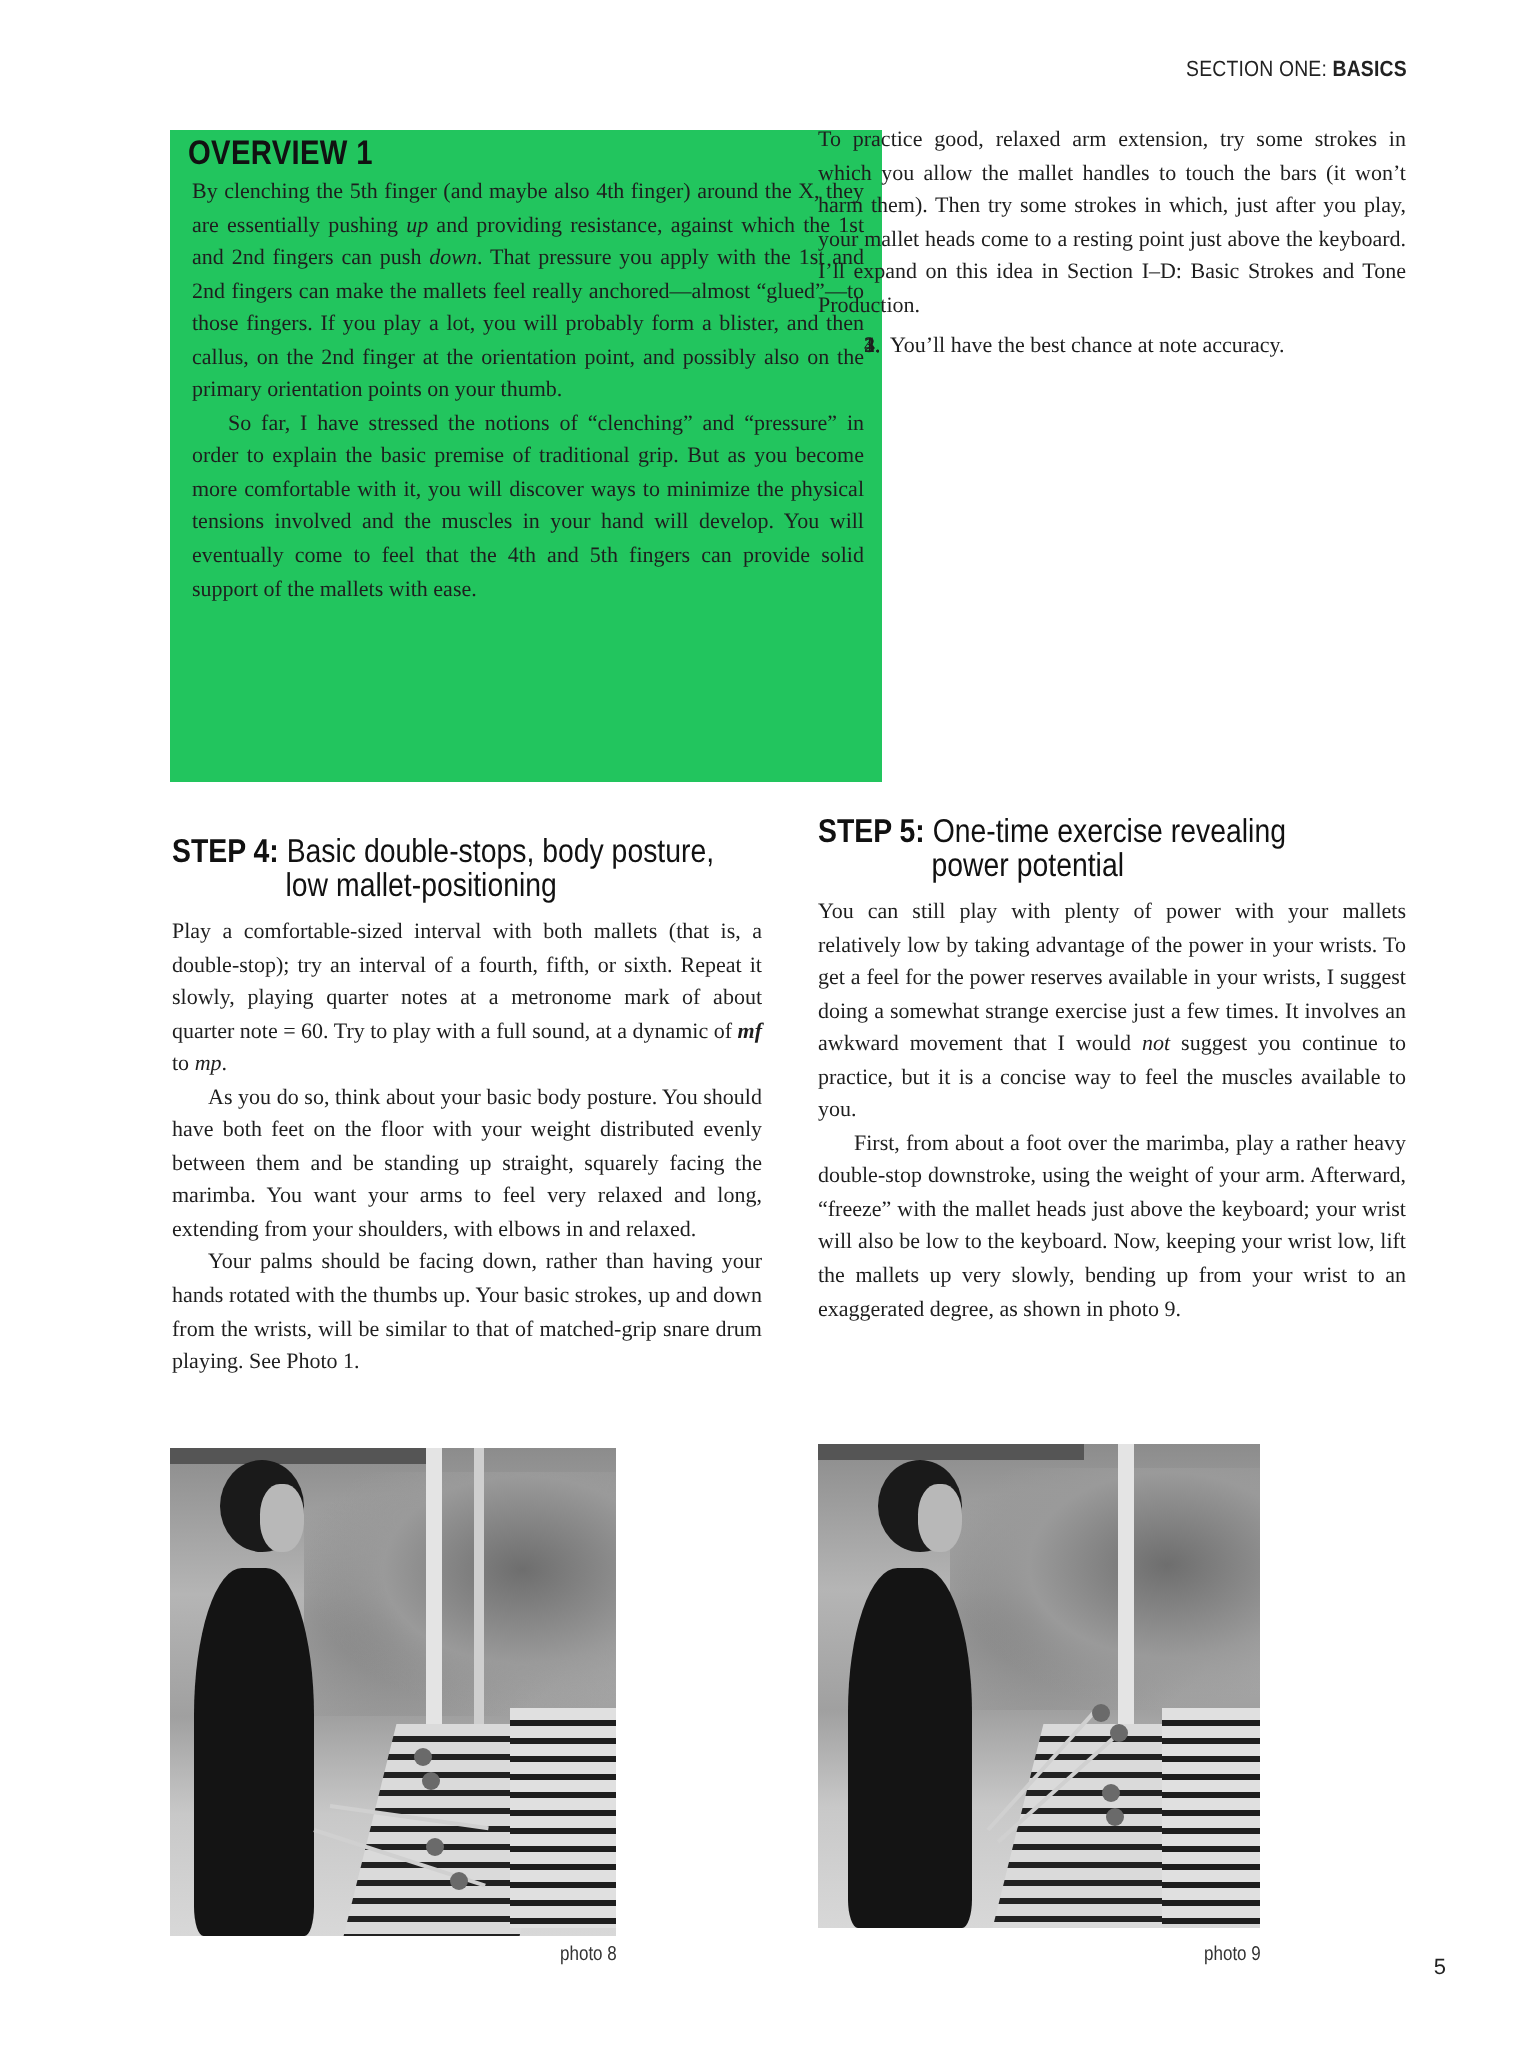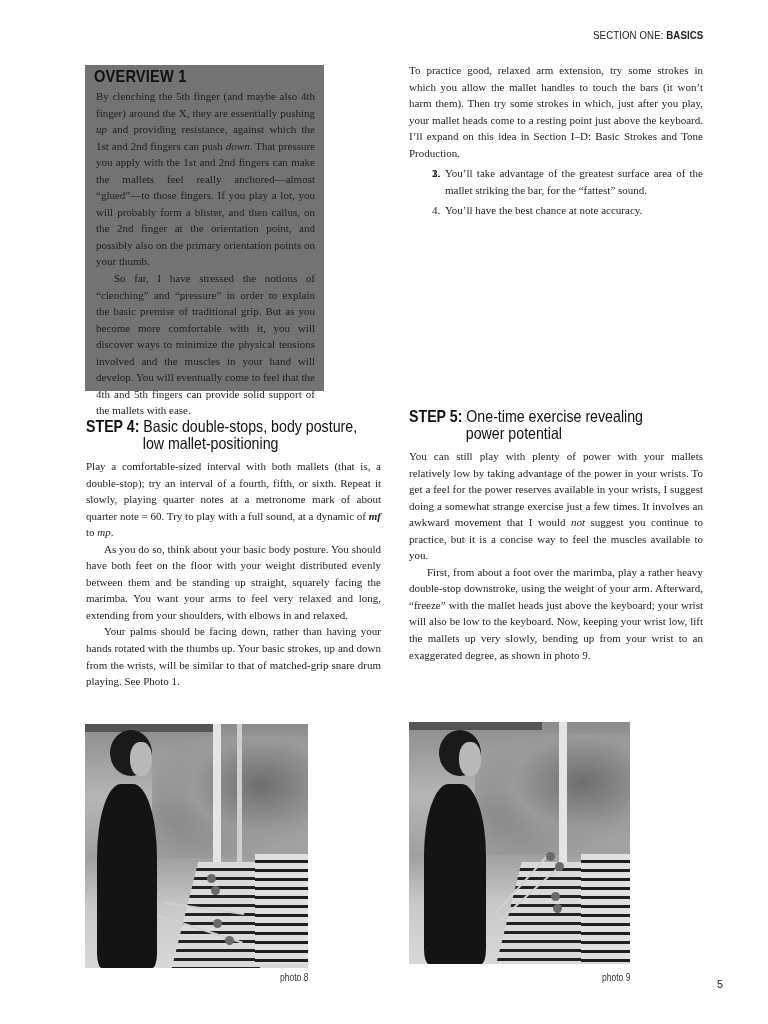--- a/index.html
+++ b/index.html
@@ -7,21 +7,21 @@
   .serif { font-family: "Liberation Serif", "DejaVu Serif", serif; }
   .sans { font-family: "Liberation Sans", "DejaVu Sans", sans-serif; }
 
   .running-head { position: absolute; top: 29px; right: 65px; font-size: 11px; letter-spacing: 0.1px; transform: scaleX(0.88); transform-origin: right center; color: #222; }
   .running-head b { font-weight: bold; }
 
   .col { position: absolute; font-size: 11px; line-height: 16.55px; text-align: justify; }
   .col p { margin: 0; }
   .col p.indent { text-indent: 18px; }
 
-  .overview-box { position: absolute; left: 85px; top: 65px; width: 239px; height: 326px; background: #737373; box-sizing: border-box; padding: 2px 9px 0 11px; }
+  .overview-box { position: absolute; left: 85px; top: 65px; width: 356px; height: 326px; background: #22c55e; box-sizing: border-box; padding: 2px 9px 0 11px; }
   .overview-title { font-size: 17px; font-weight: bold; letter-spacing: 0.2px; transform: scaleX(0.86); transform-origin: left center; margin: 0 0 1px -2px; color: #111; }
   .overview-box .col { position: static; }
 
   .heading { position: absolute; font-size: 16.5px; line-height: 17px; color: #111; transform: scaleX(0.86); transform-origin: left top; white-space: nowrap; }
   .heading b { font-weight: bold; }
   .heading .sub { display: block; }
 
   ol.reasons { margin: 2px 0 0 0; padding: 0; list-style: none; }
   ol.reasons li { position: relative; padding-left: 36px; margin-bottom: 4px; }
   ol.reasons li .num { position: absolute; left: 23px; top: 0; }
@@ -55,21 +55,21 @@
     <p id="ov-p1"><span>By clenching the 5th finger (and maybe also 4th finger) around the X, they are essentially pushing </span><i>up</i><span> and providing resistance, against which the 1st and 2nd fingers can push </span><i>down</i><span>. That pressure you apply with the 1st and 2nd fingers can make the mallets feel really anchored—almost “glued”—to those fingers. If you play a lot, you will probably form a blister, and then callus, on the 2nd finger at the orientation point, and possibly also on the primary orientation points on your thumb.</span></p>
     <p class="indent">So far, I have stressed the notions of “clenching” and “pressure” in order to explain the basic premise of traditional grip. But as you become more comfortable with it, you will discover ways to minimize the physical tensions involved and the muscles in your hand will develop. You will eventually come to feel that the 4th and 5th fingers can provide solid support of the mallets with ease.</p>
   </div>
 </div>
 
 <div class="col serif" style="left:409px; top:62px; width:294px;">
   <p>To practice good, relaxed arm extension, try some strokes in which you allow the mallet handles to touch the bars (it won’t harm them). Then try some strokes in which, just after you play, your mallet heads come to a resting point just above the keyboard. I’ll expand on this idea in Section I–D: Basic Strokes and Tone Production.</p>
   <ol class="reasons">
     <li><span class="num">1.</span></li>
     <li><span class="num">2.</span></li>
-    <li><span class="num">3.</span><span>You’ll take advantage of the greatest surface area of the mallet striking the bar, for the “fattest” sound.</span></li>
+    <li><span class="num">3.</span></li>
     <li><span class="num">4.</span><span>You’ll have the best chance at note accuracy.</span></li>
   </ol>
 </div>
 
 <div class="heading sans" style="left:86px; top:418px;">
   <b>STEP 4:</b><span> Basic double-stops, body posture,</span>
   <span class="sub" style="padding-left:66px;">low mallet-positioning</span>
 </div>
 
 <div class="col serif" style="left:86px; top:458px; width:295px;">

